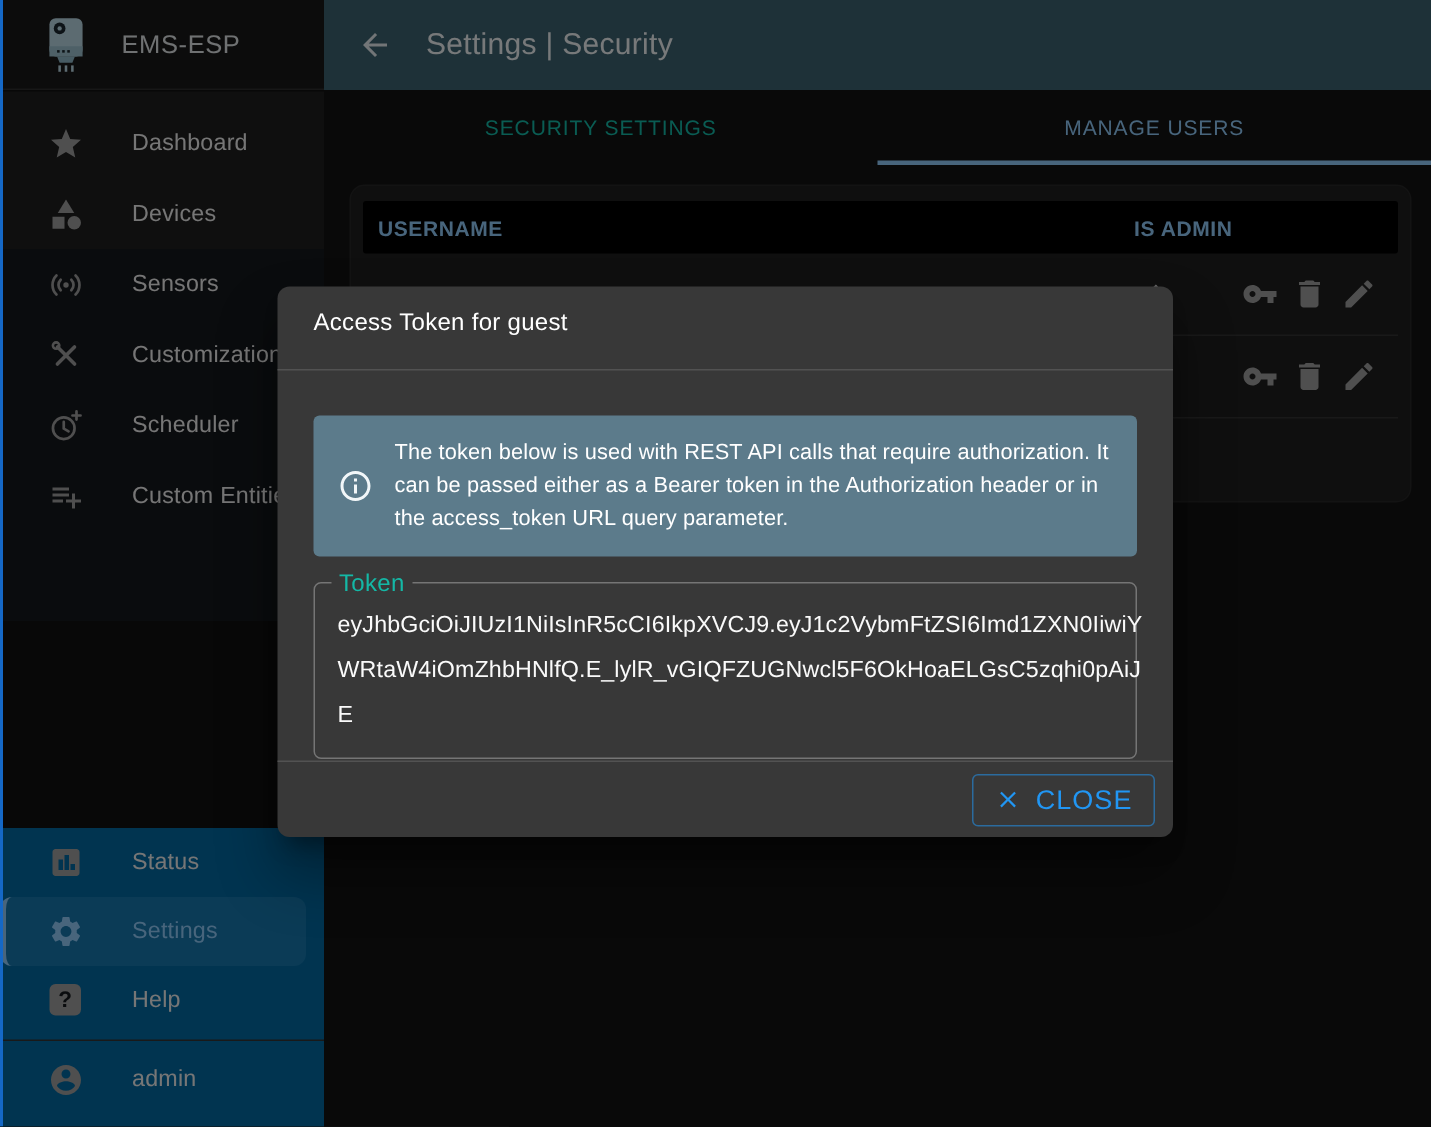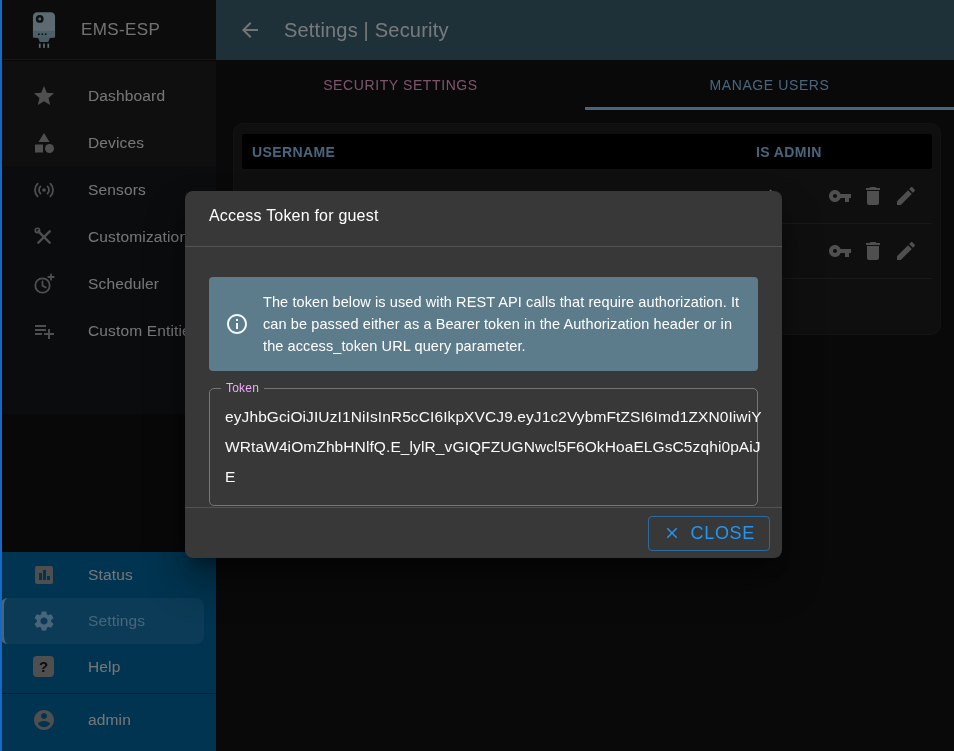--- a/index.html
+++ b/index.html
@@ -41,21 +41,21 @@
   .appbar { position:absolute; left:216px; top:0; width:738px; height:60px; background:#3d6270;
     display:flex; align-items:center; }
   .back-btn { width:40px; height:40px; margin-left:14px; border:none; background:transparent; color:#e4ebee;
     display:flex; align-items:center; justify-content:center; cursor:pointer; }
   .back-btn svg { width:24px; height:24px; }
   .appbar-title { margin-left:14px; color:#eef2f4; font-size:20px; font-weight:400; letter-spacing:.2px; }
 
   
   .tabs { position:absolute; left:216px; top:60px; width:738px; height:50px; display:flex; }
   .tab { flex:1; display:flex; align-items:center; justify-content:center; font-size:14px; font-weight:500;
-    letter-spacing:.6px; color:#f9a8d4; cursor:pointer; position:relative; text-transform:uppercase; }
+    letter-spacing:.6px; color:#14b8a6; cursor:pointer; position:relative; text-transform:uppercase; }
   .tab.active { color:#90caf9; }
   .tab.active::after { content:""; position:absolute; left:0; right:0; bottom:0; height:3px; background:#90caf9; }
 
   
   .card { position:absolute; left:233px; top:123px; width:708px; height:212px; background:#1e1e1e;
     border:1px solid #262626; border-radius:10px; }
   .thead { position:absolute; left:8px; top:10px; width:690px; height:35px; background:#000;
     display:flex; align-items:center; border-radius:2px;text-align:right; }
   .th { color:#90caf9; font-size:14px; font-weight:700; letter-spacing:.4px; }
   .th.username { padding-left:10px; }
@@ -76,21 +76,21 @@
   .dlg-title { height:56px; padding:16px 24px; color:#fff; font-size:16px; font-weight:500; letter-spacing:.2px;
     border-bottom:1px solid #525252; }
   .dlg-content { padding:30px 24px 0 24px; }
   .alert { background:#5c7b8b; border-radius:4px; padding:14px 16px; display:flex; align-items:center; }
   .alert-icon { width:24px; height:24px; color:#f2f7f9; flex:0 0 24px; margin-right:14px; }
   .alert-icon svg { width:24px; height:24px; }
   .alert-text { color:#fff; font-size:14.5px; font-weight:500; line-height:22px; letter-spacing:.1px; }
   .token-field { position:relative; margin-top:17px; border:1px solid #757575; border-radius:5px;
     padding:13px 15px; min-height:80px; cursor:text; }
   .token-label { position:absolute; top:-8px; left:11px; background:#383838; padding:0 5px;
-    color:#f0abfc; font-size:12px; letter-spacing:.2px; }
+    color:#14b8a6; font-size:16px; letter-spacing:.2px; }
   .token-value { color:#fafafa; font-size:15.5px; line-height:30px; letter-spacing:.1px;
     word-break:break-all; width:537px; }
   .dlg-actions { position:absolute; left:0; bottom:0; width:100%; height:51px; border-top:1px solid #525252;
     display:flex; align-items:center; justify-content:flex-end; padding-right:12px; }
   .close-btn { display:flex; align-items:center; gap:9px; background:transparent; color:#2196f3;
     border:1px solid rgba(33,150,243,0.55); border-radius:4px; padding:6px 14px; font-size:18px; font-weight:500;
     letter-spacing:.7px; cursor:pointer; font-family:inherit; }
   .close-btn svg { width:18px; height:18px; }
 </style>
 </head>

